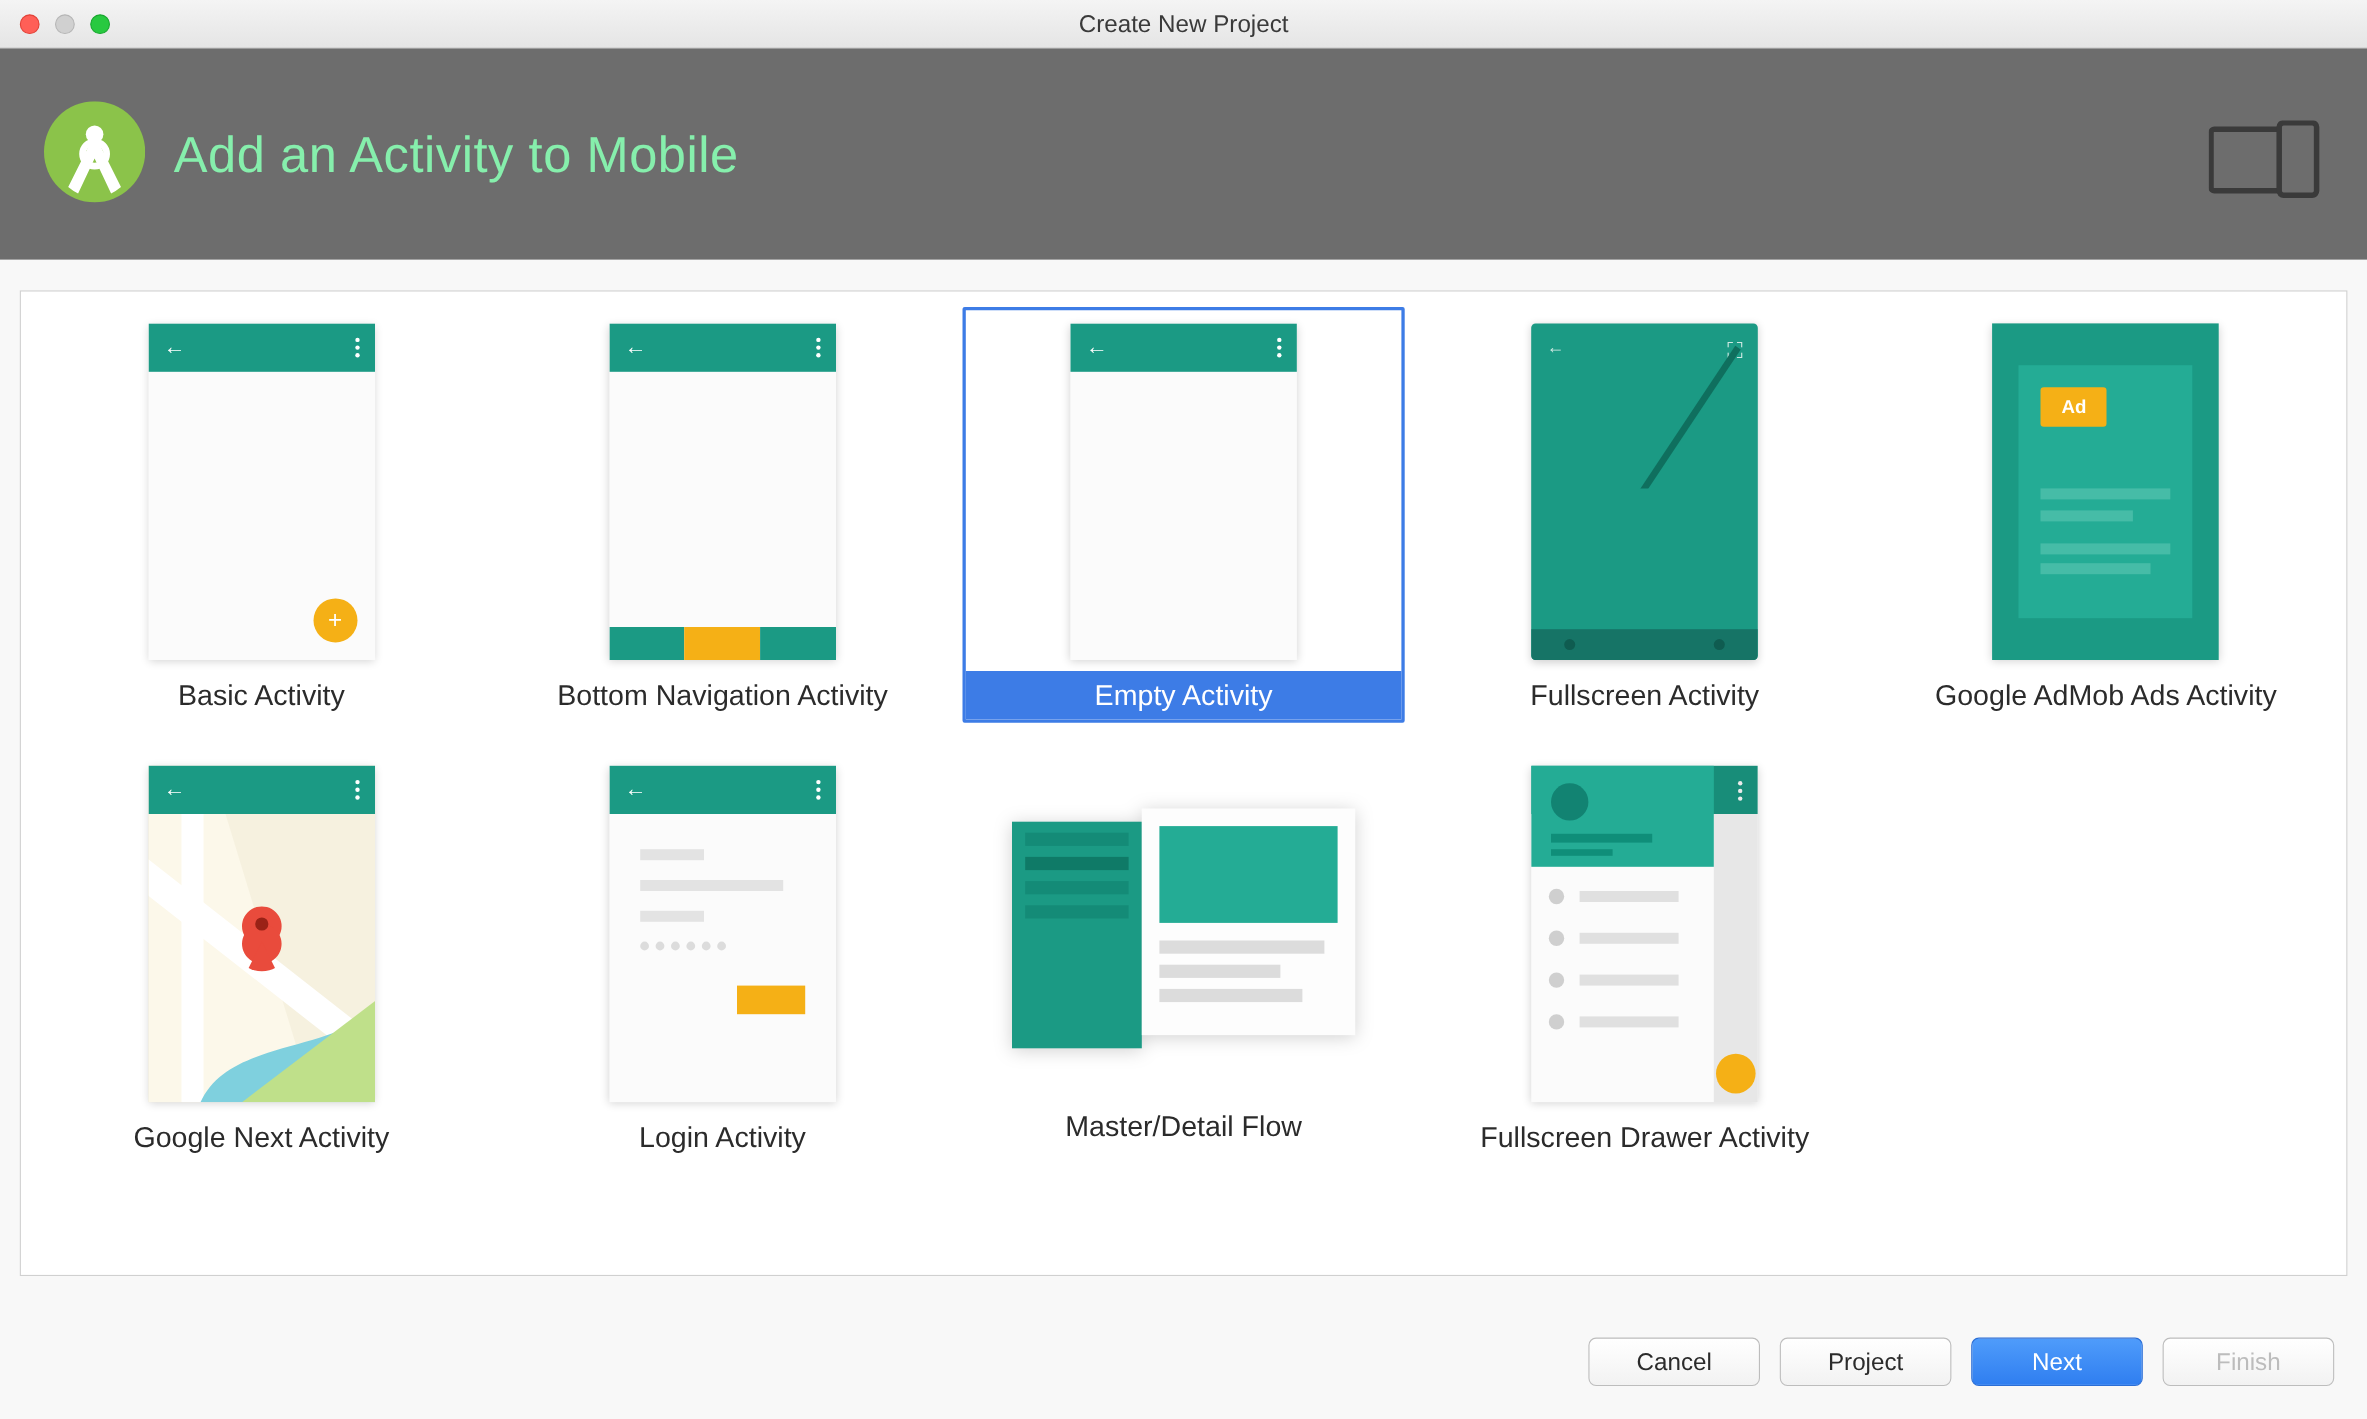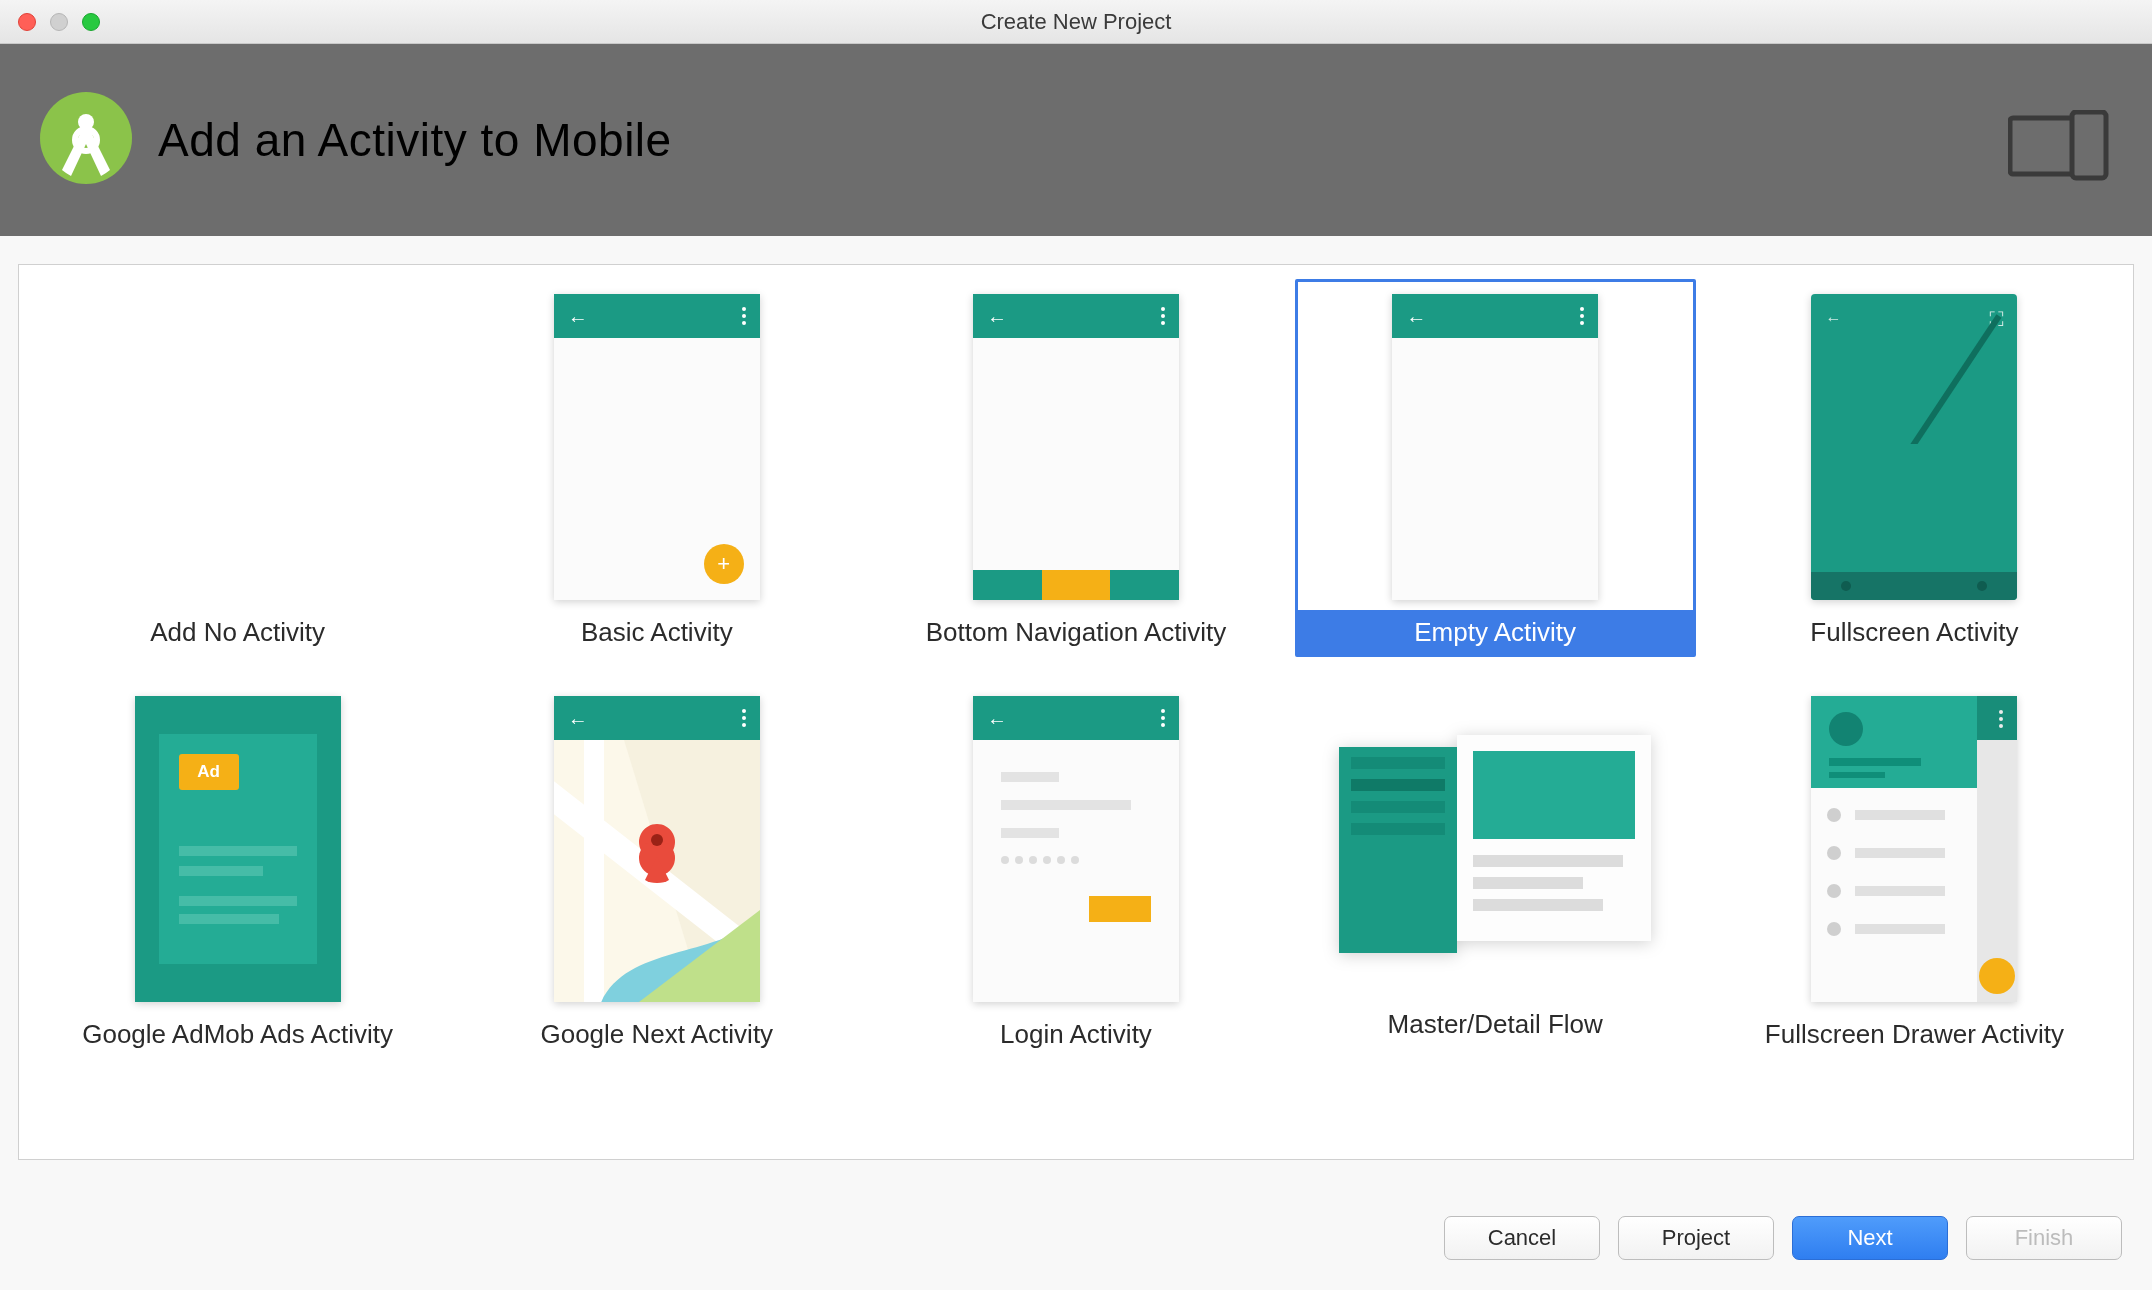--- a/index.html
+++ b/index.html
@@ -42,21 +42,21 @@
   .green{background:#28c940;border:1px solid #19a72f;}
   .window-title{margin:0 auto;font-size:22px;color:#3a3a3a;}
 
   
   .header{
     height:192px;
     background:var(--gray-header);
     display:flex;
     align-items:center;
     padding:0 40px;
-    color:#000000;
+    color:#86efac;
     position:relative;
   }
   .logo-wrap{display:flex;align-items:center;gap:26px;}
   .header-title{font-size:46px;font-weight:300;letter-spacing:.5px;}
   .device-icon{position:absolute;right:40px;top:54%;transform:translateY(-50%);}
 
   
   .panel{
     position:absolute;
     left:18px;right:18px;top:264px;bottom:130px;
@@ -191,24 +191,20 @@
       <rect x="2" y="8" width="78" height="56" rx="3" fill="none" stroke="#3a3a3a" stroke-width="5"></rect>
       <rect x="64" y="2" width="34" height="66" rx="4" fill="#6d6d6d" stroke="#3a3a3a" stroke-width="5"></rect>
     </svg>
   </span>
 </div>
 
 <div class="panel">
   <div class="scroll">
     <div class="grid">
 
-      <div class="cell">
-        <div class="thumb"></div>
-        <div class="cell-label">Add No Activity</div>
-      </div>
 
       <div class="cell">
         <div class="thumb">
           <div class="phone">
             <div class="appbar">
               <span class="bk">←</span>
               <span class="dots">
                   <i></i>
                   <i></i>
                   <i></i>

